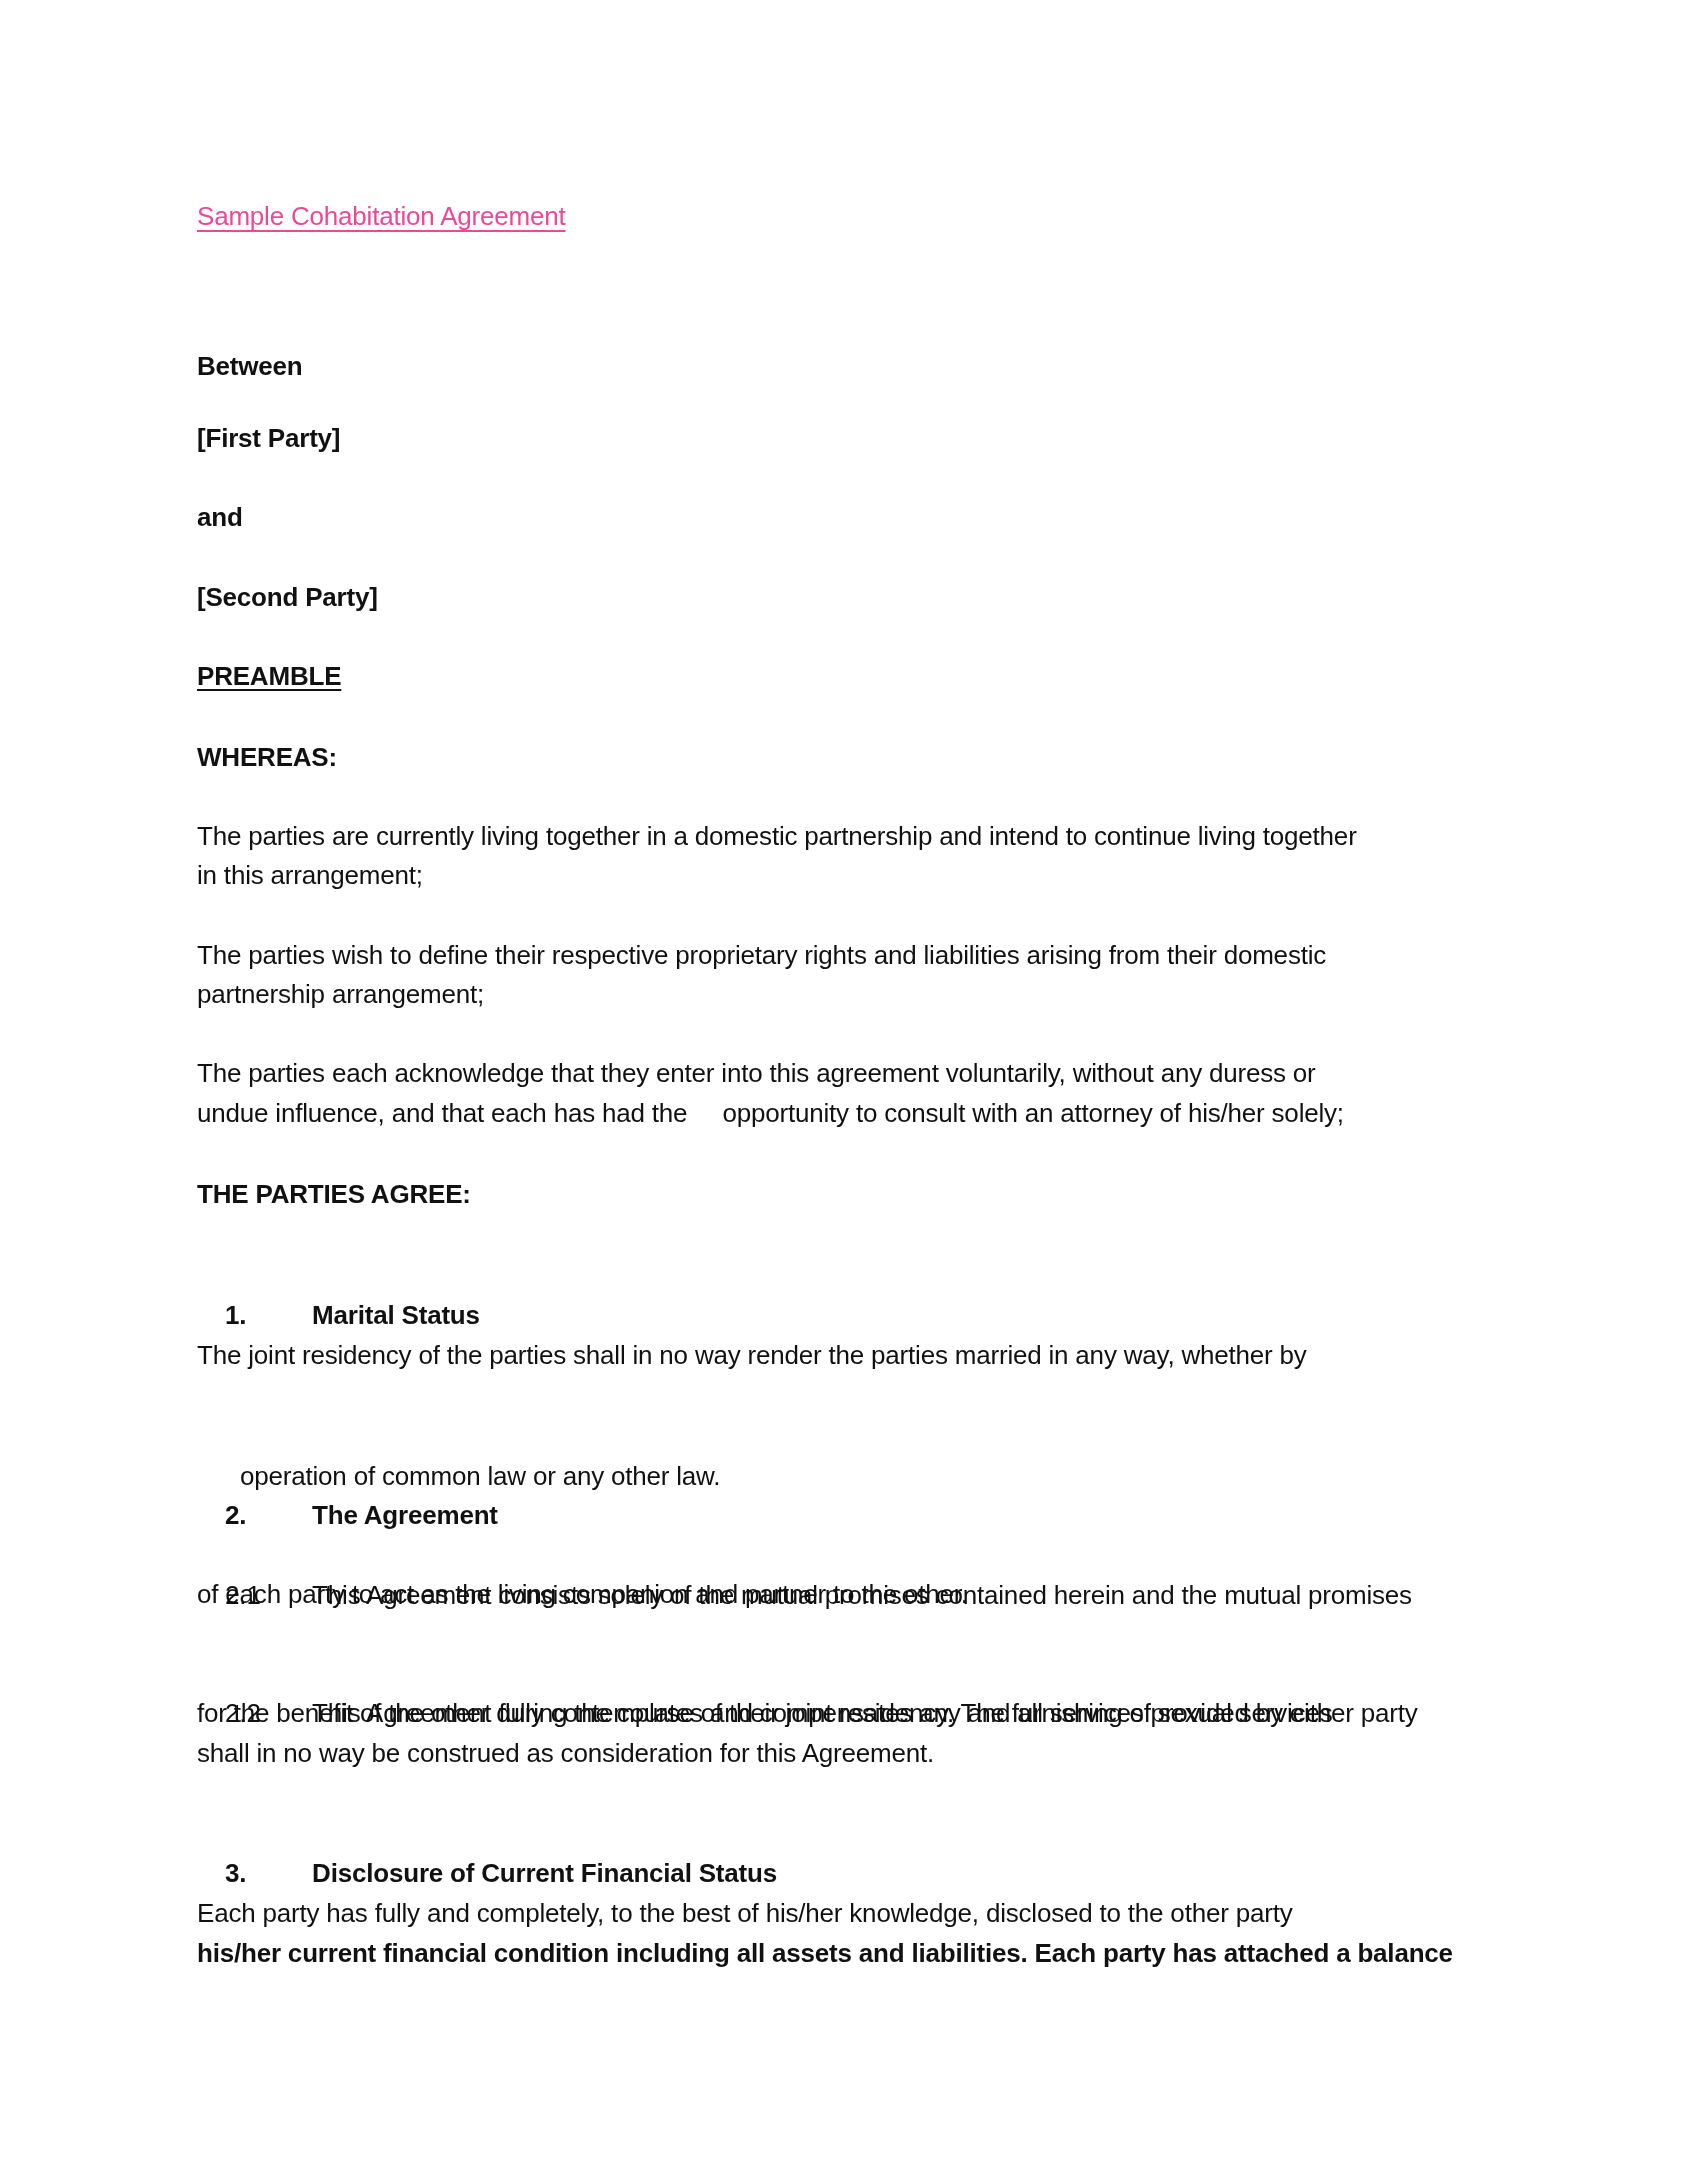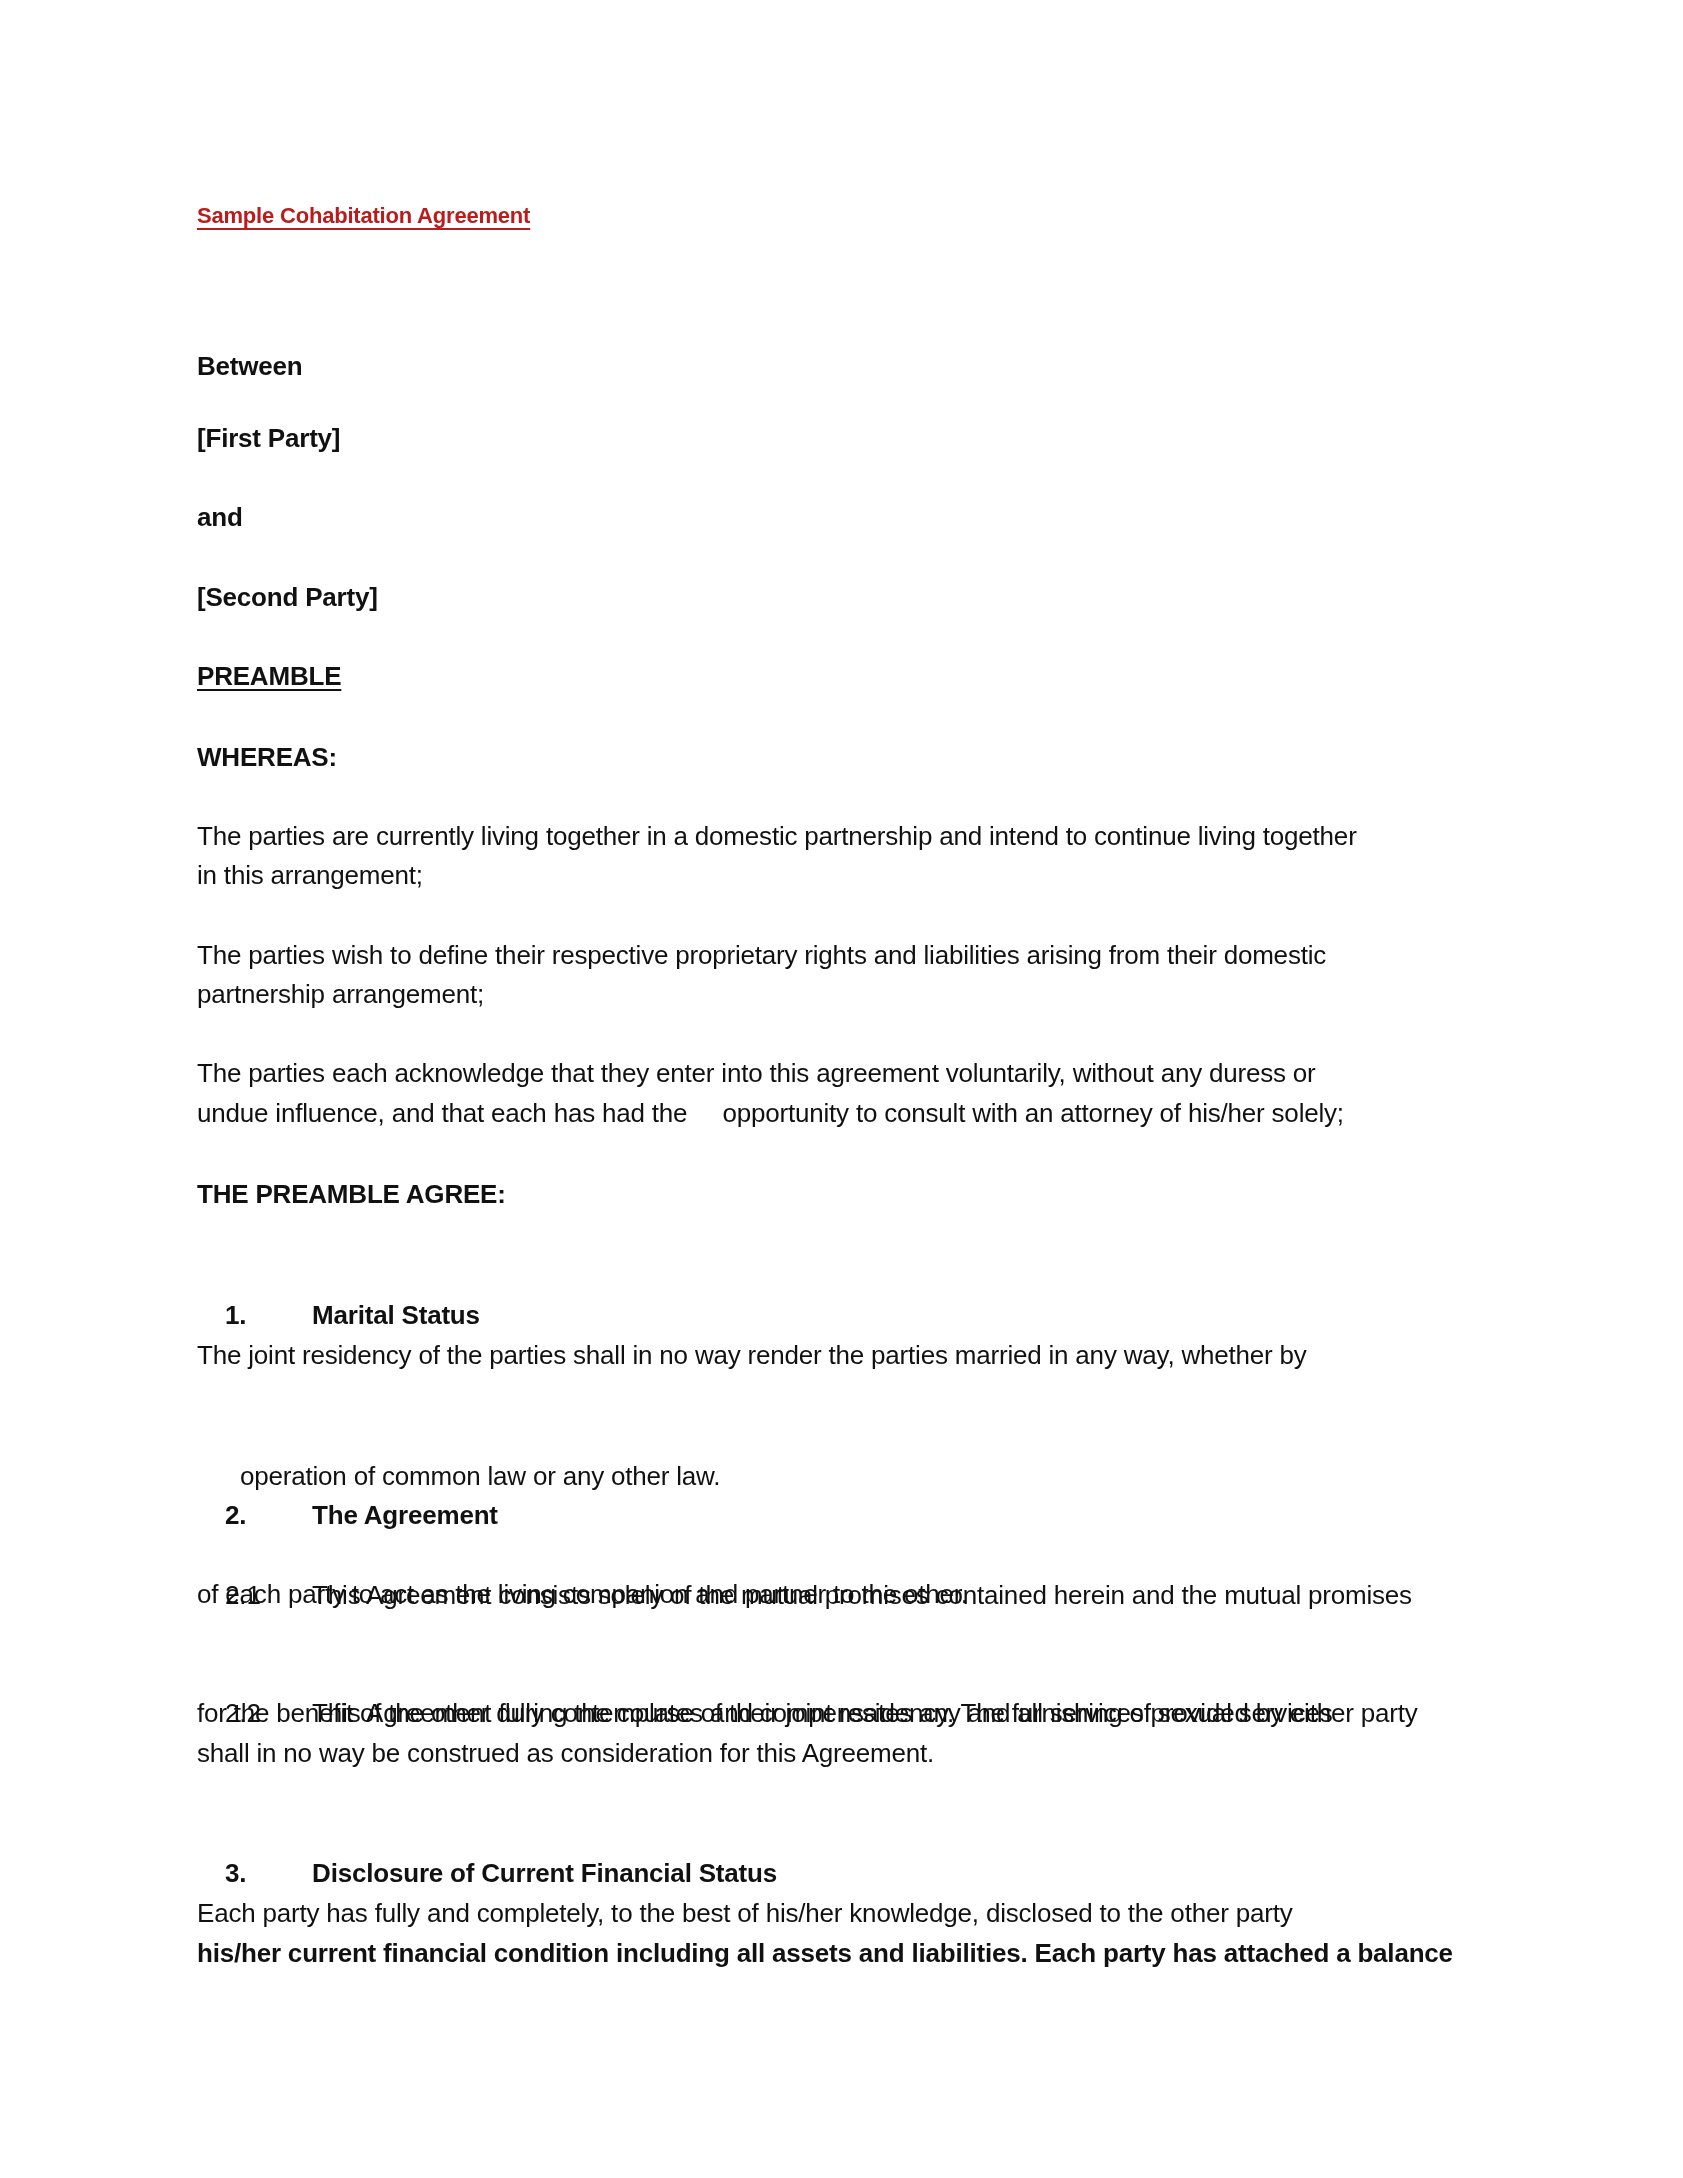--- a/index.html
+++ b/index.html
@@ -12,26 +12,26 @@
     line-height: 40px;
     font-family: "Liberation Sans", sans-serif;
     font-size: 26px;
     color: #111111;
     white-space: pre;
     letter-spacing: -0.2px;
   }
   .b { font-weight: bold; }
   .u { text-decoration: underline; text-underline-offset: 4px; text-decoration-thickness: 2px; }
   .title {
-    color: #b91c1c;
-    font-weight: bold;
+    color: #ec4899;
+    font-weight: normal;
     text-decoration: underline;
     text-underline-offset: 5px;
     text-decoration-thickness: 2px;
-    font-size: 22px;
+    font-size: 26px;
   }
   .num { display: inline-block; width: 87px; }
   .sub { display: inline-block; width: 87px; }
 </style>
 </head>
 <body>
 
 <div class="page">
 
   <div class="ln title" style="top:196px;">Sample Cohabitation Agreement</div>
@@ -49,21 +49,21 @@
   </div>
   <div>
     <div class="ln" style="top:935px;">The parties wish to define their respective proprietary rights and liabilities arising from their domestic</div>
     <div class="ln" style="top:974px;">partnership arrangement;</div>
   </div>
   <div>
     <div class="ln" style="top:1053px;">The parties each acknowledge that they enter into this agreement voluntarily, without any duress or</div>
     <div class="ln" style="top:1093px;">undue influence, and that each has had the     opportunity to consult with an attorney of his/her solely;</div>
   </div>
 
-  <div class="ln b" style="top:1174px;">THE PREAMBLE AGREE:</div>
+  <div class="ln b" style="top:1174px;">THE PARTIES AGREE:</div>
 
   <div class="ln b" style="top:1255px;">
     <span class="num">1.</span><span>Marital Status</span>
   </div>
   <div class="ln" style="top:1335px;">The joint residency of the parties shall in no way render the parties married in any way, whether by</div>
   <div class="ln" style="top:1456px;margin-left:43px;">operation of common law or any other law.</div>
 
   <div class="ln b" style="top:1455px;">
     <span class="num">2.</span><span>The Agreement</span>
   </div>

